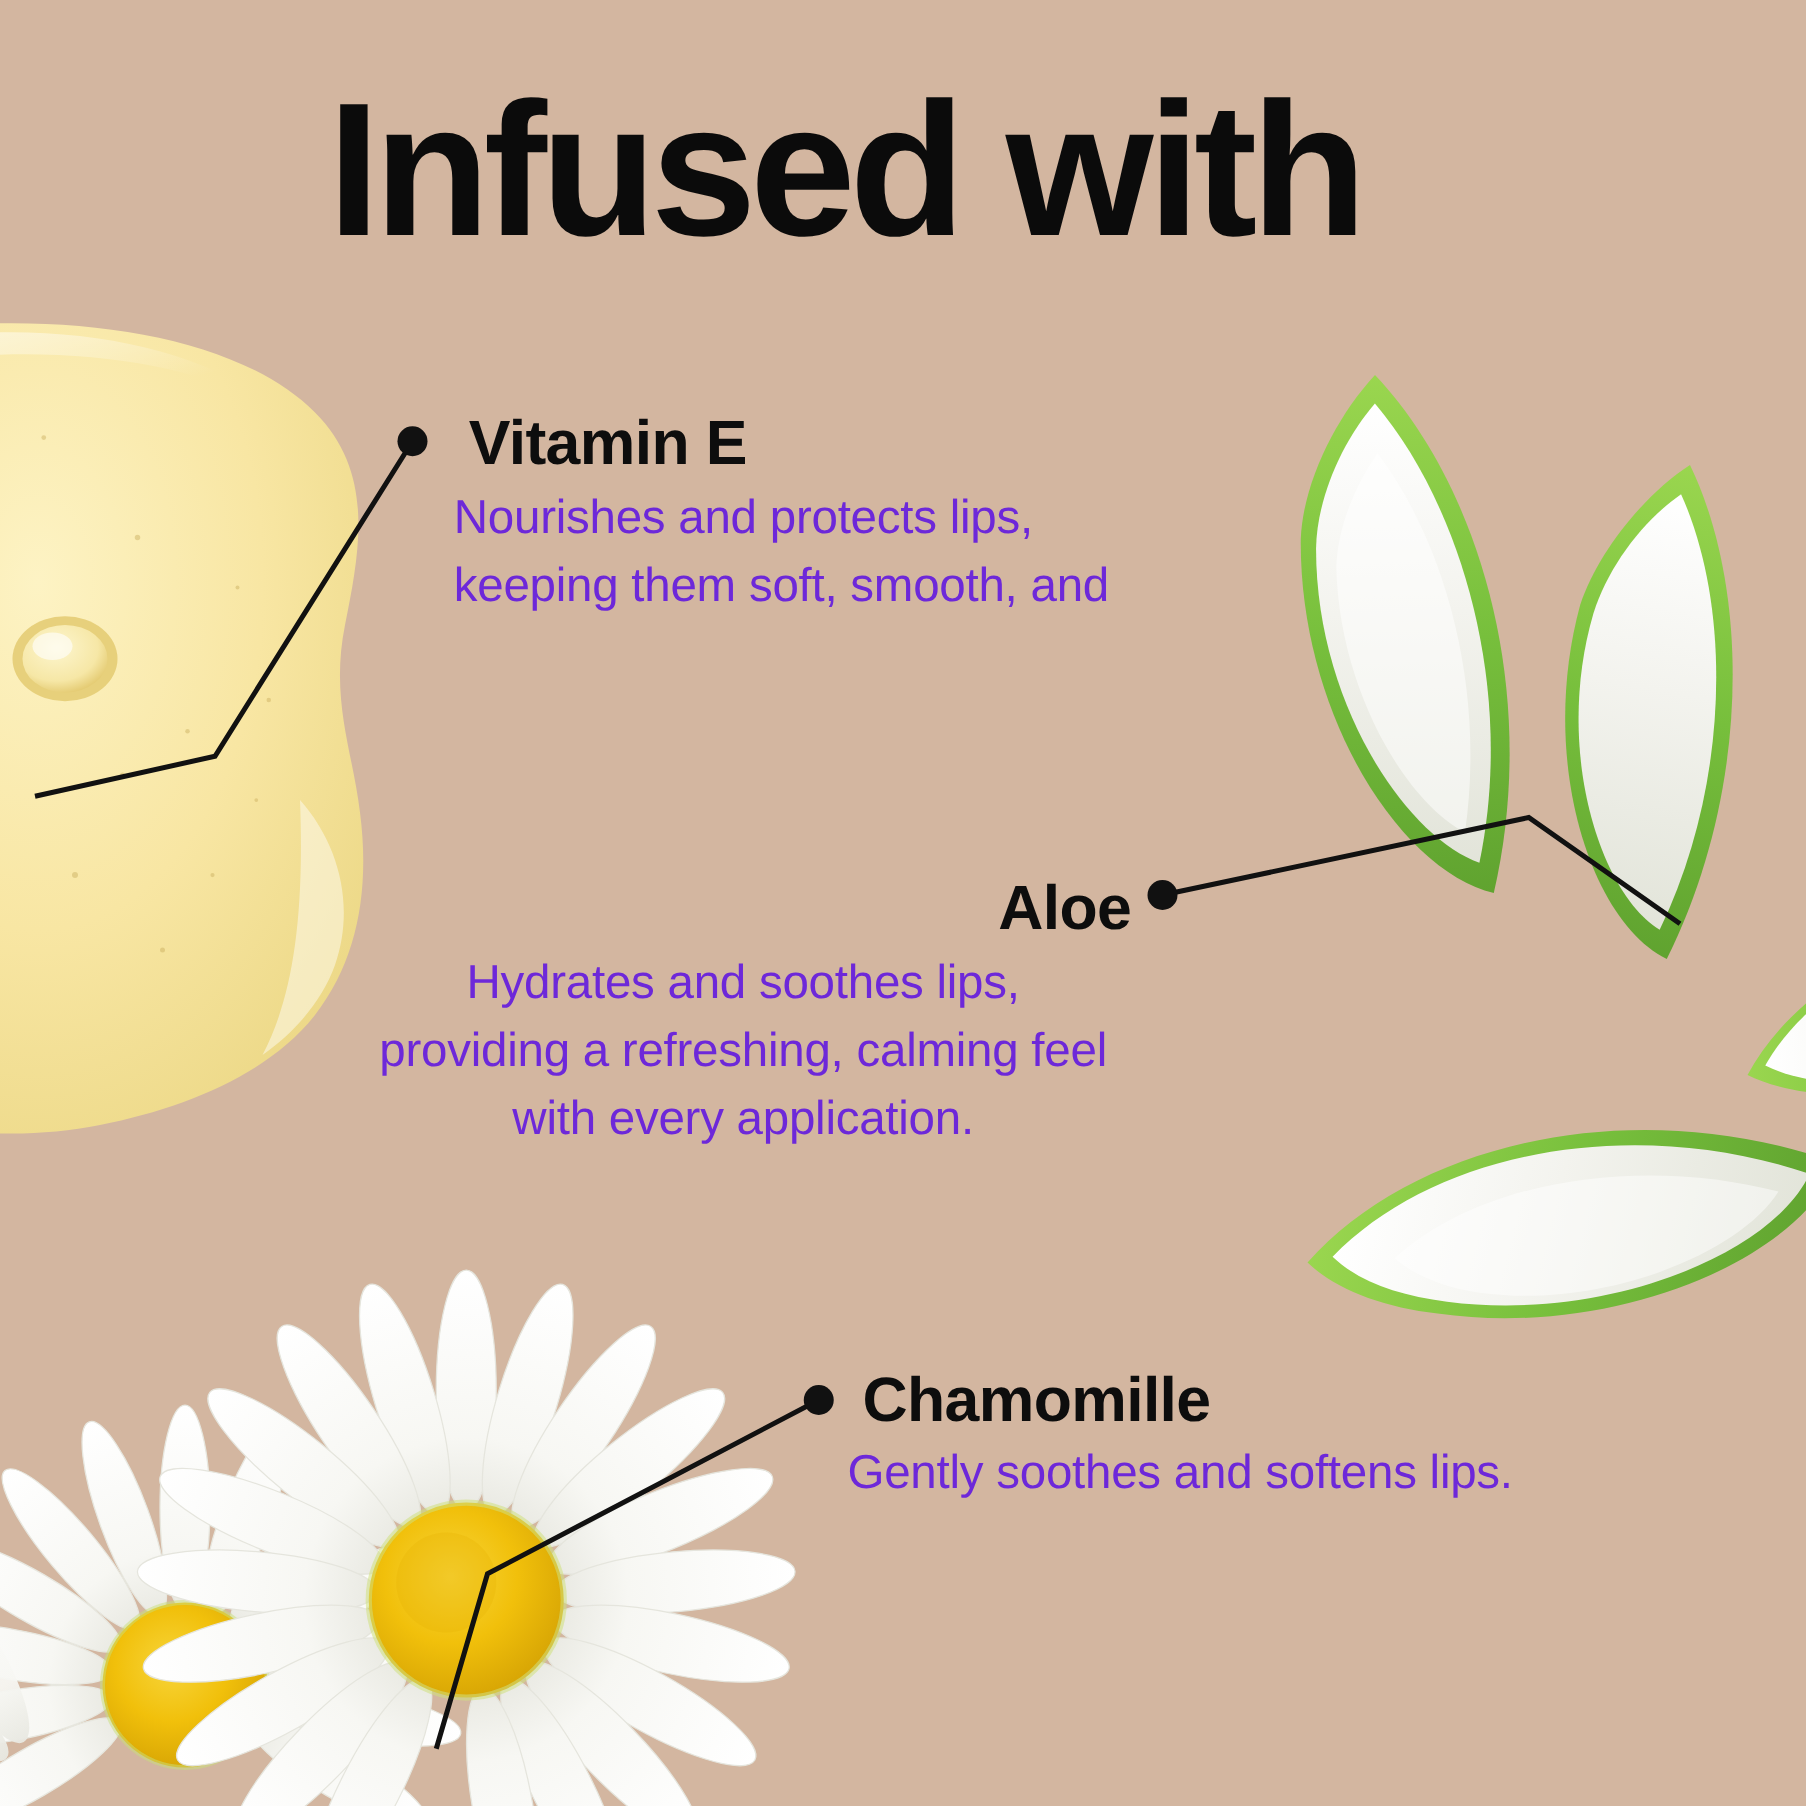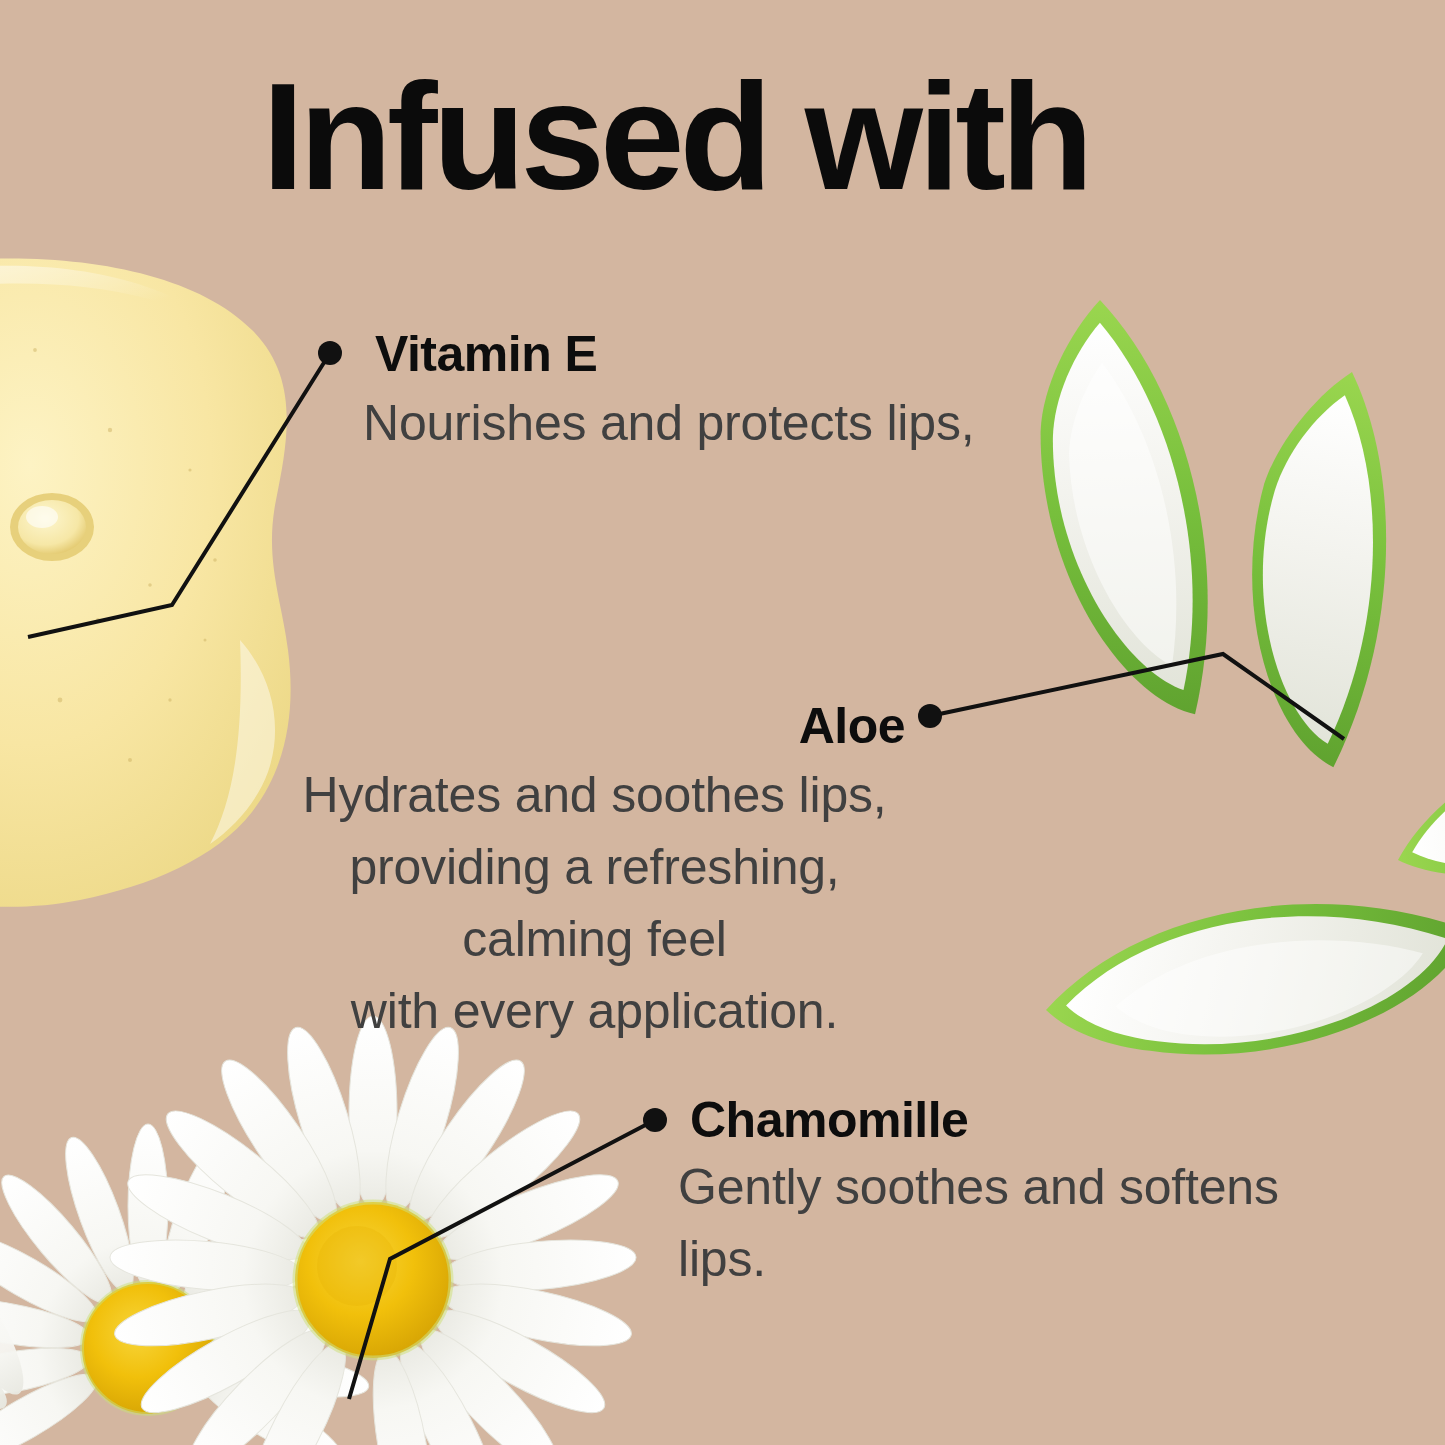--- a/index.html
+++ b/index.html
@@ -23,21 +23,21 @@
     letter-spacing:-5px;
     font-stretch:condensed;
     white-space:nowrap;
   }
   .blk{position:absolute;}
   .head{
     font-size:50px;font-weight:700;color:#0d0d0d;
     letter-spacing:-0.5px;line-height:1.06;margin:12px;
   }
   .body{
-    font-size:50px;font-weight:400;color:#404040;
+    font-size:38px;font-weight:400;color:#6d28d9;
     line-height:1.44;margin:0;letter-spacing:-0.2px;
   }
 
   
   #blk-vitamin{left:363px;top:316px;width:620px;text-align:left;}
   #blk-vitamin .head{margin-bottom:6px;}
 
   
   #blk-aloe{left:272px;top:688px;width:645px;text-align:center;}
   #blk-aloe .head{text-align:right;margin-bottom:6px;}
@@ -289,21 +289,21 @@
       <circle id="dt2" r="12" cx="655" cy="1120"></circle>
     </g>
   </svg>
 
   <div class="title">Infused with</div>
 
   <div class="blk" id="blk-vitamin">
     <h2 class="head">Vitamin E</h2>
     <p class="body">
       <span>Nourishes and protects lips,</span><br>
-      <br>
+      <span>keeping them soft, smooth, and</span><br>
     </p>
   </div>
 
   <div class="blk" id="blk-aloe">
     <h2 class="head">Aloe</h2>
     <p class="body">
       <span>Hydrates and soothes lips,</span><br>
       <span>providing a refreshing, calming feel</span><br>
       <span>with every application.</span>
     </p>

